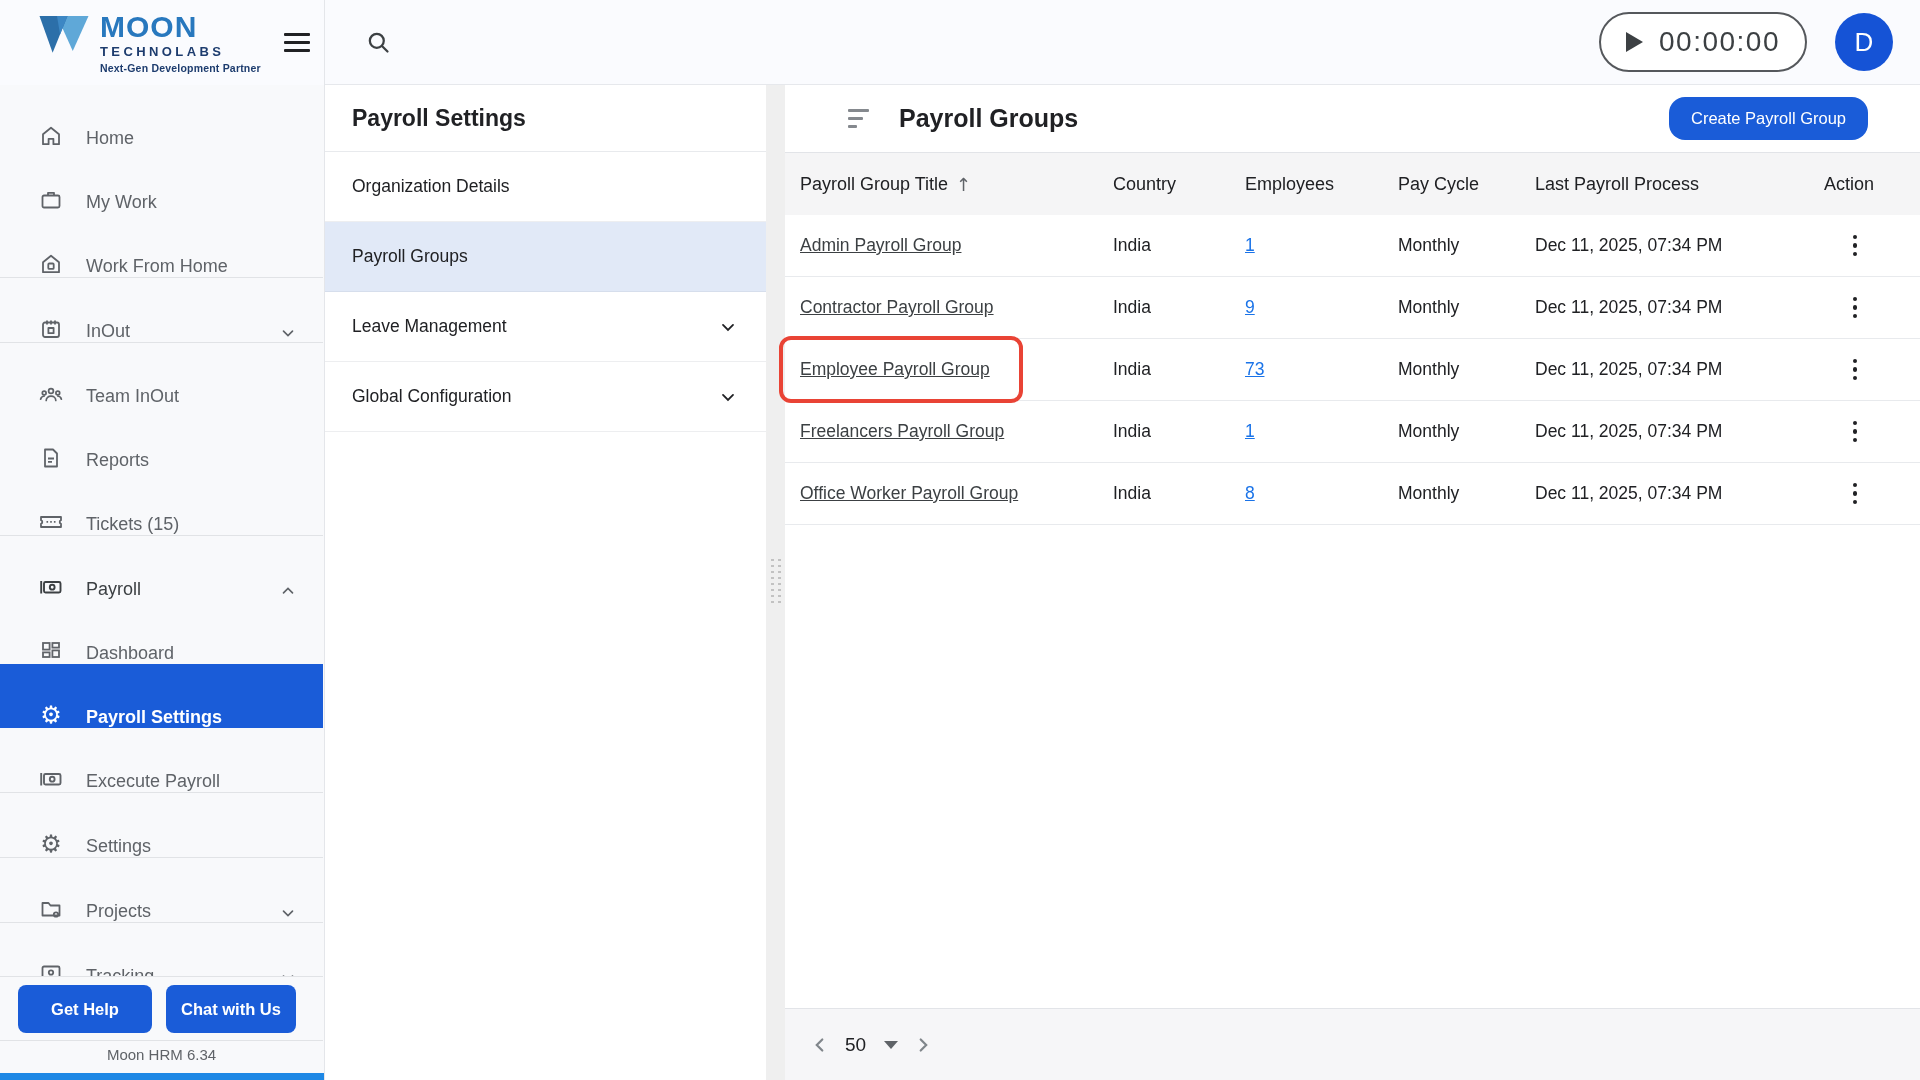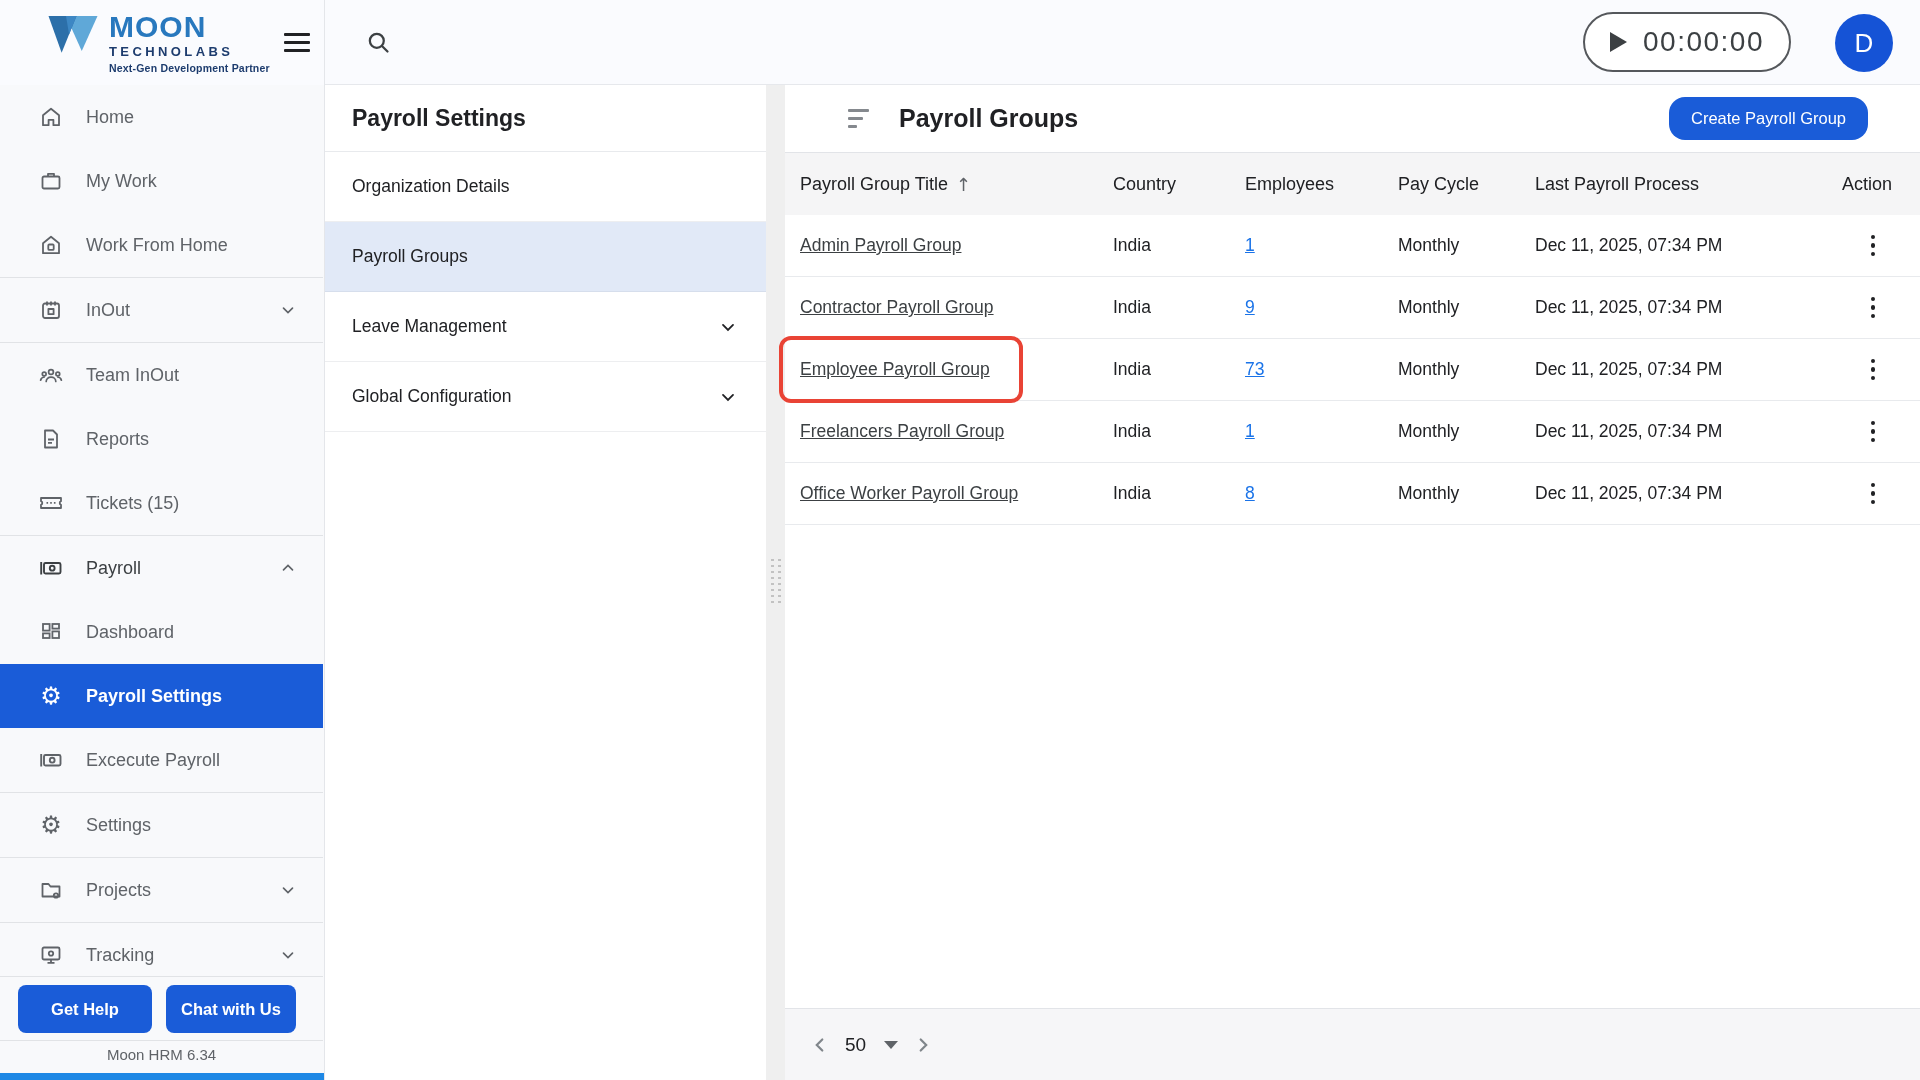--- a/index.html
+++ b/index.html
@@ -2,31 +2,31 @@
 <html><head>
 <meta charset="utf-8">
 <style>
   * { margin:0; padding:0; box-sizing:border-box; }
   html,body { width:1920px; height:1080px; }
   body { font-family:"Liberation Sans", sans-serif; background:#fff; color:#202124; overflow:hidden; }
   .page { position:relative; width:1920px; height:1080px; background:#fff; }
 
   
   .leftcol { position:absolute; left:0; top:0; width:325px; height:1080px; background:#F8F9FB; border-right:1px solid #E4E6EA; }
-  .logo-area { height:85px; display:flex; align-items:center; padding:0 14px 0 45px; background:#FAFBFE; }
+  .logo-area { height:85px; display:flex; align-items:center; padding:0 14px 0 36px; background:#FAFBFE; }
   .logo { display:flex; align-items:flex-start; gap:8px; flex:1; }
   .logo-text { display:flex; flex-direction:column; line-height:1; }
   .logo-title { font-size:30px; font-weight:bold; color:#2878BE; letter-spacing:1px; }
   .logo-sub { font-size:13px; font-weight:bold; color:#1D3C6E; letter-spacing:3.4px; margin-top:3px; }
   .logo-tagline { font-size:10.5px; font-weight:bold; color:#1D3C6E; margin-top:5px; letter-spacing:.2px; }
   .hamburger { width:26px; display:flex; flex-direction:column; gap:5px; cursor:pointer; }
   .hamburger span { display:block; height:3px; background:#202124; border-radius:1px; }
 
   .nav { position:absolute; top:85px; left:0; right:1px; bottom:96px; overflow:hidden; }
-  .nav-item { height:64px; display:flex; align-items:center; padding:0 26px 0 38px; color:#5F6368; font-size:18px; cursor:pointer; }
+  .nav-item { height:64px; display:flex; align-items:flex-end; padding:0 26px 0 38px; color:#5F6368; font-size:18px; cursor:pointer; }
   .nav-item .ic { width:26px; height:26px; margin-right:22px; display:flex; align-items:center; justify-content:center; flex:none; color:#5F6368; }
   .nav-item .lbl { flex:1; white-space:nowrap; }
   .nav-item .chev { color:#5F6368; display:flex; }
   .nav-item.parent { color:#3C4043; }
   .nav-item.parent .ic { color:#3C4043; }
   .nav-item.active { background:#1A5CD8; color:#fff; font-weight:bold; }
   .nav-item.active .ic { color:#fff; }
   .nav-div { height:0; border-top:1px solid #E1E3E6; }
   .gear-glyph { font-size:24px; line-height:1; font-family:"DejaVu Sans", sans-serif; }
 
@@ -34,21 +34,21 @@
   .side-buttons { display:flex; gap:14px; padding:8px 16px 0 18px; }
   .side-btn { height:48px; border:none; border-radius:8px; background:#1A5CD8; color:#fff; font-size:16.5px; font-weight:bold; font-family:inherit; cursor:pointer; }
   .side-btn.gethelp { width:134px; }
   .side-btn.chat { width:130px; }
   .version-row { margin-top:7px; border-top:1px solid #E1E3E6; text-align:center; padding-top:5px; font-size:15px; color:#5F6368; }
   .bottom-strip { position:absolute; bottom:0; left:0; width:324px; height:7px; background:#1E88E5; }
 
   
   .topbar { position:absolute; left:325px; top:0; width:1595px; height:85px; background:#FAFBFE; border-bottom:1px solid #E6E8EC; display:flex; align-items:center; }
   .search-btn { margin-left:40px; display:flex; cursor:pointer; color:#3C4043; }
-  .topbar-right { margin-left:auto; display:flex; align-items:flex-end; gap:44px; padding-right:27px; }
+  .topbar-right { margin-left:auto; display:flex; align-items:center; gap:28px; padding-right:27px; }
   .timer-pill { width:208px; height:60px; border:2px solid #55585C; border-radius:32px; background:#fff; display:flex; align-items:center; justify-content:center; gap:16px; cursor:pointer; }
   .play-tri { width:0; height:0; border-left:17px solid #3C4043; border-top:10px solid transparent; border-bottom:10px solid transparent; }
   .timer-text { font-size:28px; color:#3C4043; letter-spacing:1.5px; }
   .avatar { width:58px; height:58px; border-radius:50%; background:#1553D6; color:#fff; font-size:26px; display:flex; align-items:center; justify-content:center; cursor:pointer; }
 
   
   .settings-panel { position:absolute; left:325px; top:85px; width:441px; height:995px; background:#fff; }
   .settings-title { height:67px; display:flex; align-items:center; padding-left:27px; font-size:23px; font-weight:bold; color:#202124; border-bottom:1px solid #E8EAED; }
   .set-item { height:70px; display:flex; align-items:center; padding:0 28px 0 27px; font-size:17.5px; color:#202124; border-bottom:1px solid #EDEEF0; cursor:pointer; background:#fff; }
   .set-item.active { background:#E1E9F7; border-bottom:1px solid #D6DEEC; }
@@ -62,21 +62,21 @@
 
   
   .main { position:absolute; left:785px; top:85px; width:1135px; height:995px; background:#fff; }
   .main-header { height:67px; display:flex; align-items:center; padding:0 52px 0 63px; }
   .sortbars { display:flex; flex-direction:column; gap:5px; margin-right:30px; cursor:pointer; }
   .sortbars span { display:block; height:3px; background:#85898E; border-radius:1px; }
   .sortbars .b1{ width:21px; } .sortbars .b2{ width:15px; } .sortbars .b3{ width:9px; }
   .main-title { font-size:25px; font-weight:bold; color:#202124; }
   .create-btn { margin-left:auto; height:43px; padding:0 22px; background:#1A5CD8; color:#fff; border:none; border-radius:16px; font-size:16.5px; font-family:inherit; cursor:pointer; }
 
-  .grid-row { display:grid; grid-template-columns:313px 132px 153px 137px 272px 1fr; align-items:center; padding-left:15px; padding-right:28px; }
+  .grid-row { display:grid; grid-template-columns:313px 132px 153px 137px 272px 1fr; align-items:center; padding-left:15px; padding-right:46px; }
   .thead { height:63px; background:#F5F5F6; border-top:1px solid #E2E4E8; font-size:18px; color:#202124; }
   .th { display:flex; align-items:center; gap:8px; }
   .th.action, .td.action { justify-content:flex-end; display:flex; }
   .sort-arrow { color:#5F6368; font-size:18px; font-family:"DejaVu Sans", sans-serif; cursor:pointer; }
   .trow { height:62px; border-bottom:1px solid #E8EAED; font-size:17.5px; }
   .title-link { color:#3C4043; text-decoration:underline; cursor:pointer; }
   .emp-link { color:#1A73E8; text-decoration:underline; cursor:pointer; }
   .kebab { width:34px; height:40px; display:flex; flex-direction:column; align-items:center; justify-content:center; gap:4px; cursor:pointer; margin-right:2px; }
   .kebab i { width:4.5px; height:4.5px; border-radius:50%; background:#202124; }
 

